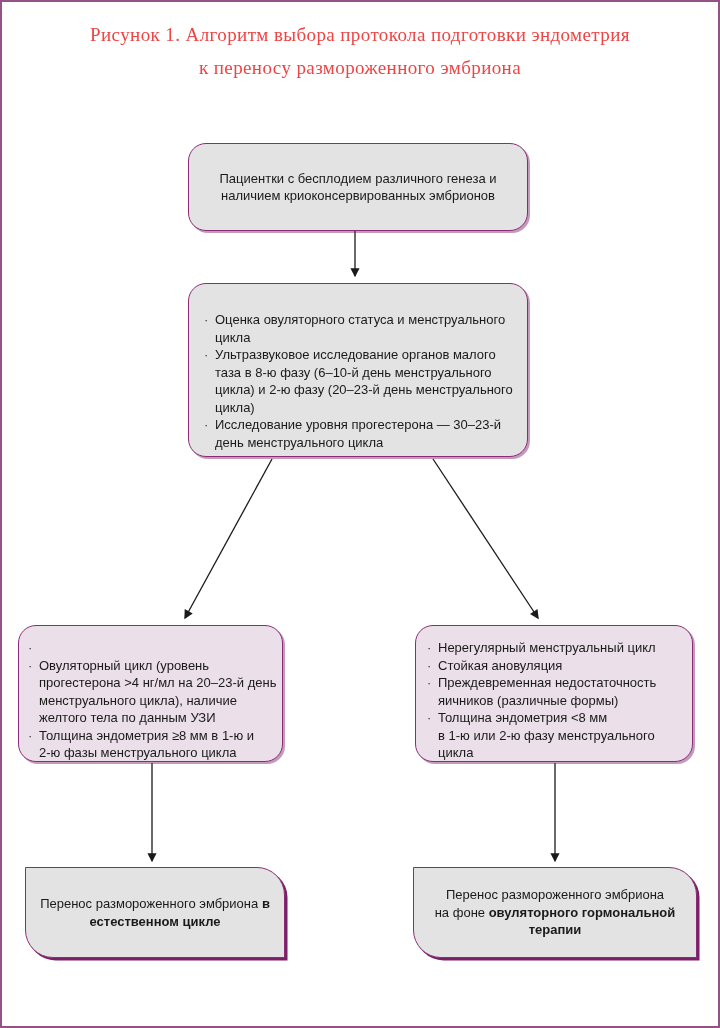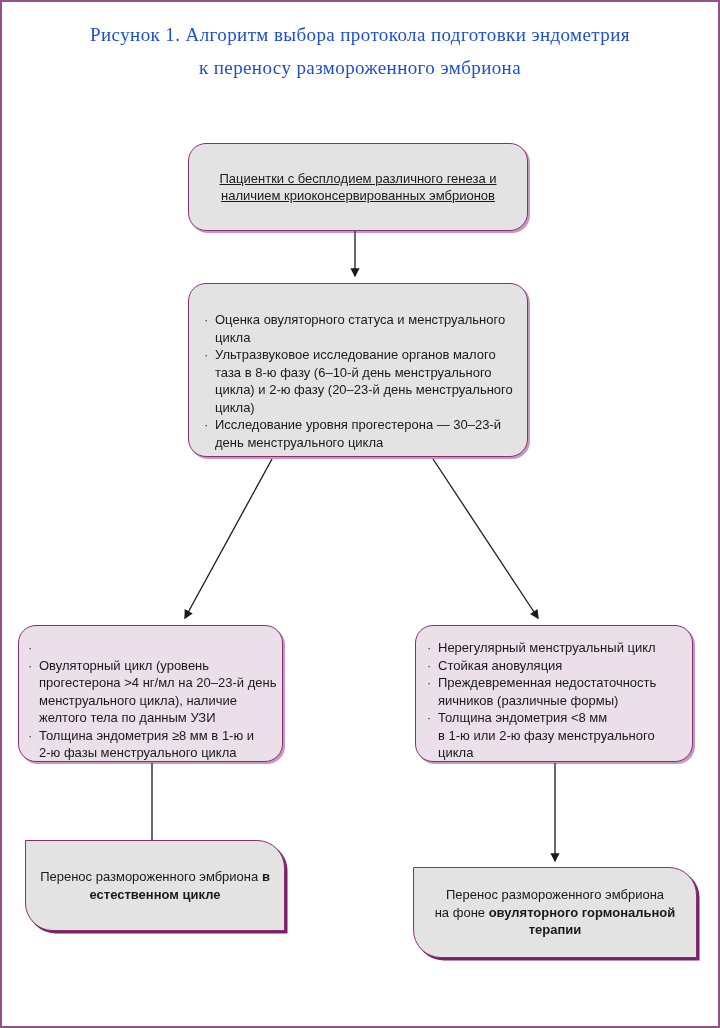--- a/index.html
+++ b/index.html
@@ -3,21 +3,21 @@
 <meta charset="utf-8">
 <style>
   html,body{margin:0;padding:0;background:#fff;}
   .page{
     position:relative; width:716px; height:1024px; margin:0;
     border:2px solid #94518a; background:#fff; overflow:hidden;
     font-family:"Liberation Sans", sans-serif; color:#1a1a1a;
   }
   .title{
     position:absolute; top:16px; left:0; width:100%;
-    text-align:center; color:#1d4ed8;
+    text-align:center; color:#ef4444;
     font-family:"Liberation Serif", serif;
     font-size:19px; line-height:33px; letter-spacing:.4px;
   }
   .box{
     position:absolute; box-sizing:border-box;
     border:1.5px solid #8b2d76; border-radius:18px;
     box-shadow:2px 2px 0 rgba(122,32,104,.45);
     font-size:13px; line-height:17.5px;
   }
   .fill-gray{background:#e4e3e4;}
@@ -54,21 +54,21 @@
         <path d="M0,0 L10,5 L0,10 z" fill="#1a1a1a"></path>
       </marker>
     </defs>
     <line x1="353" y1="229" x2="353" y2="274" stroke="#1a1a1a" stroke-width="1.3" marker-end="url(#ah)"></line>
     <line x1="270" y1="457" x2="183" y2="616" stroke="#1a1a1a" stroke-width="1.3" marker-end="url(#ah)"></line>
     <line x1="431" y1="457" x2="536" y2="616" stroke="#1a1a1a" stroke-width="1.3" marker-end="url(#ah)"></line>
     <line x1="150" y1="761" x2="150" y2="859" stroke="#1a1a1a" stroke-width="1.3" marker-end="url(#ah)"></line>
     <line x1="553" y1="761" x2="553" y2="859" stroke="#1a1a1a" stroke-width="1.3" marker-end="url(#ah)"></line>
   </svg>
 
-  <div class="box fill-gray centered" id="box-start" style="left:186px; top:141px; width:340px; height:88px; padding:0 18px;text-decoration:underline;">
+  <div class="box fill-gray centered" id="box-start" style="left:186px; top:141px; width:340px; height:88px; padding:0 18px;">
     <div>Пациентки с бесплодием различного генеза и наличием криоконсервированных эмбрионов</div>
   </div>
 
   <div class="box fill-gray" id="box-assessment" style="left:186px; top:281px; width:340px; height:174px;">
     <div class="bullets">
         <div class="bullet-row">
           <span class="dot">·</span>
           <span class="btext">Оценка овуляторного статуса и менструального цикла</span>
         </div>
         <div class="bullet-row">
@@ -114,21 +114,21 @@
           <span class="btext">Преждевременная недостаточность яичников (различные формы)</span>
         </div>
         <div class="bullet-row">
           <span class="dot">·</span>
           <span class="btext">Толщина эндометрия &lt;8 мм
 в 1-ю или 2-ю фазу менструального цикла</span>
         </div>
       </div>
   </div>
 
-  <div class="box fill-gray centered outcome" id="box-natural-outcome" style="left:23px; top:838px; width:260px; height:91px; padding:0 13px;">
+  <div class="box fill-gray centered outcome" id="box-natural-outcome" style="left:23px; top:865px; width:260px; height:91px; padding:0 13px;">
     <div><span>Перенос размороженного эмбриона </span><b>в естественном цикле</b></div>
   </div>
 
   <div class="box fill-gray centered outcome" id="box-hrt-outcome" style="left:411px; top:865px; width:284px; height:91px; padding:0 20px;">
     <div><span>Перенос размороженного эмбриона
 на фоне </span><b>овуляторного гормональной терапии</b></div>
   </div>
 
 </div>
 

